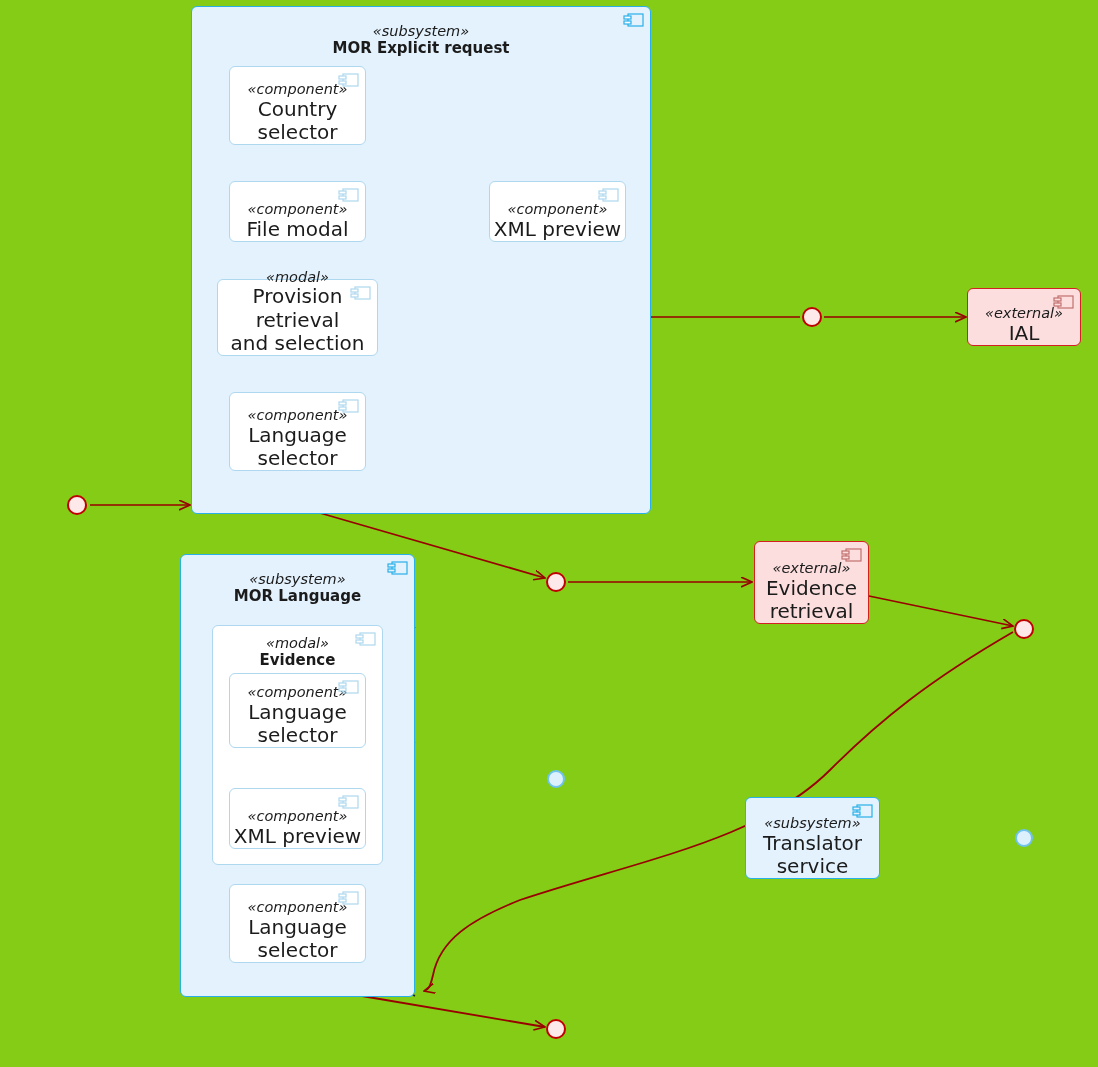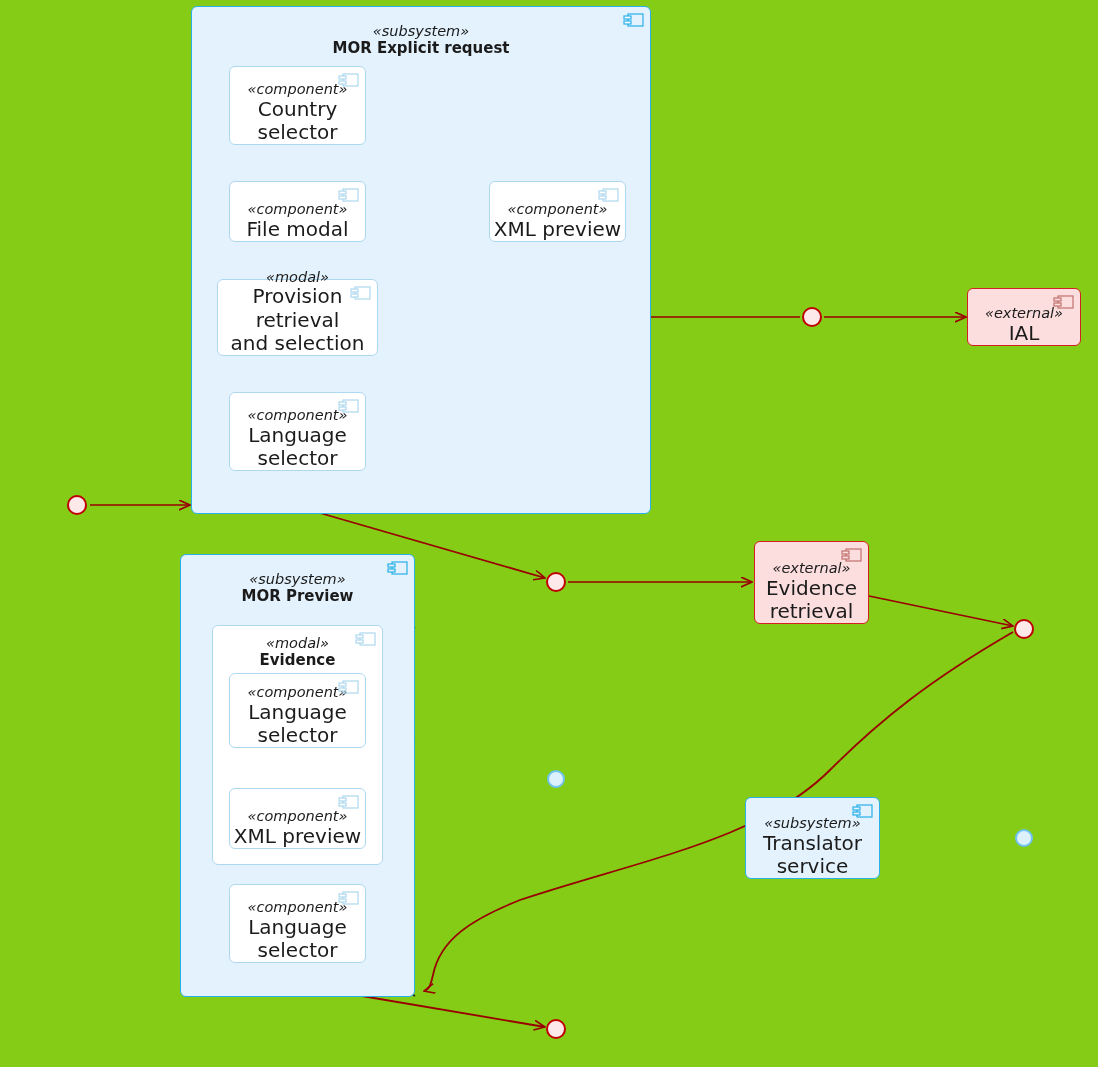--- a/index.html
+++ b/index.html
@@ -204,21 +204,21 @@
   </div>
 
   <div class="node subsystem" style="left:180px; top:554px; width:235px; height:443px;">
     <svg class="compicon" viewBox="0 0 22 14">
       <rect x="6" y="1" width="15" height="12" fill="none" stroke="#29b0e8" stroke-width="1.2"></rect>
       <rect x="2" y="3" width="7" height="3" fill="#e3f2fd" stroke="#29b0e8" stroke-width="1.2"></rect>
       <rect x="2" y="8" width="7" height="3" fill="#e3f2fd" stroke="#29b0e8" stroke-width="1.2"></rect>
     </svg>
     <div class="hdr">
       <div class="stereo">«subsystem»</div>
-      <div class="name bold">MOR Preview</div>
+      <div class="name bold">MOR Language</div>
     </div>
   </div>
 
   <div class="node compbox" style="left:212px; top:625px; width:171px; height:240px; justify-content:flex-start;">
     <svg class="compicon" viewBox="0 0 22 14">
       <rect x="6" y="1" width="15" height="12" fill="none" stroke="#aed8ef" stroke-width="1.2"></rect>
       <rect x="2" y="3" width="7" height="3" fill="#ffffff" stroke="#aed8ef" stroke-width="1.2"></rect>
       <rect x="2" y="8" width="7" height="3" fill="#ffffff" stroke="#aed8ef" stroke-width="1.2"></rect>
     </svg>
     <div class="hdr" style="margin-top:9px;">

